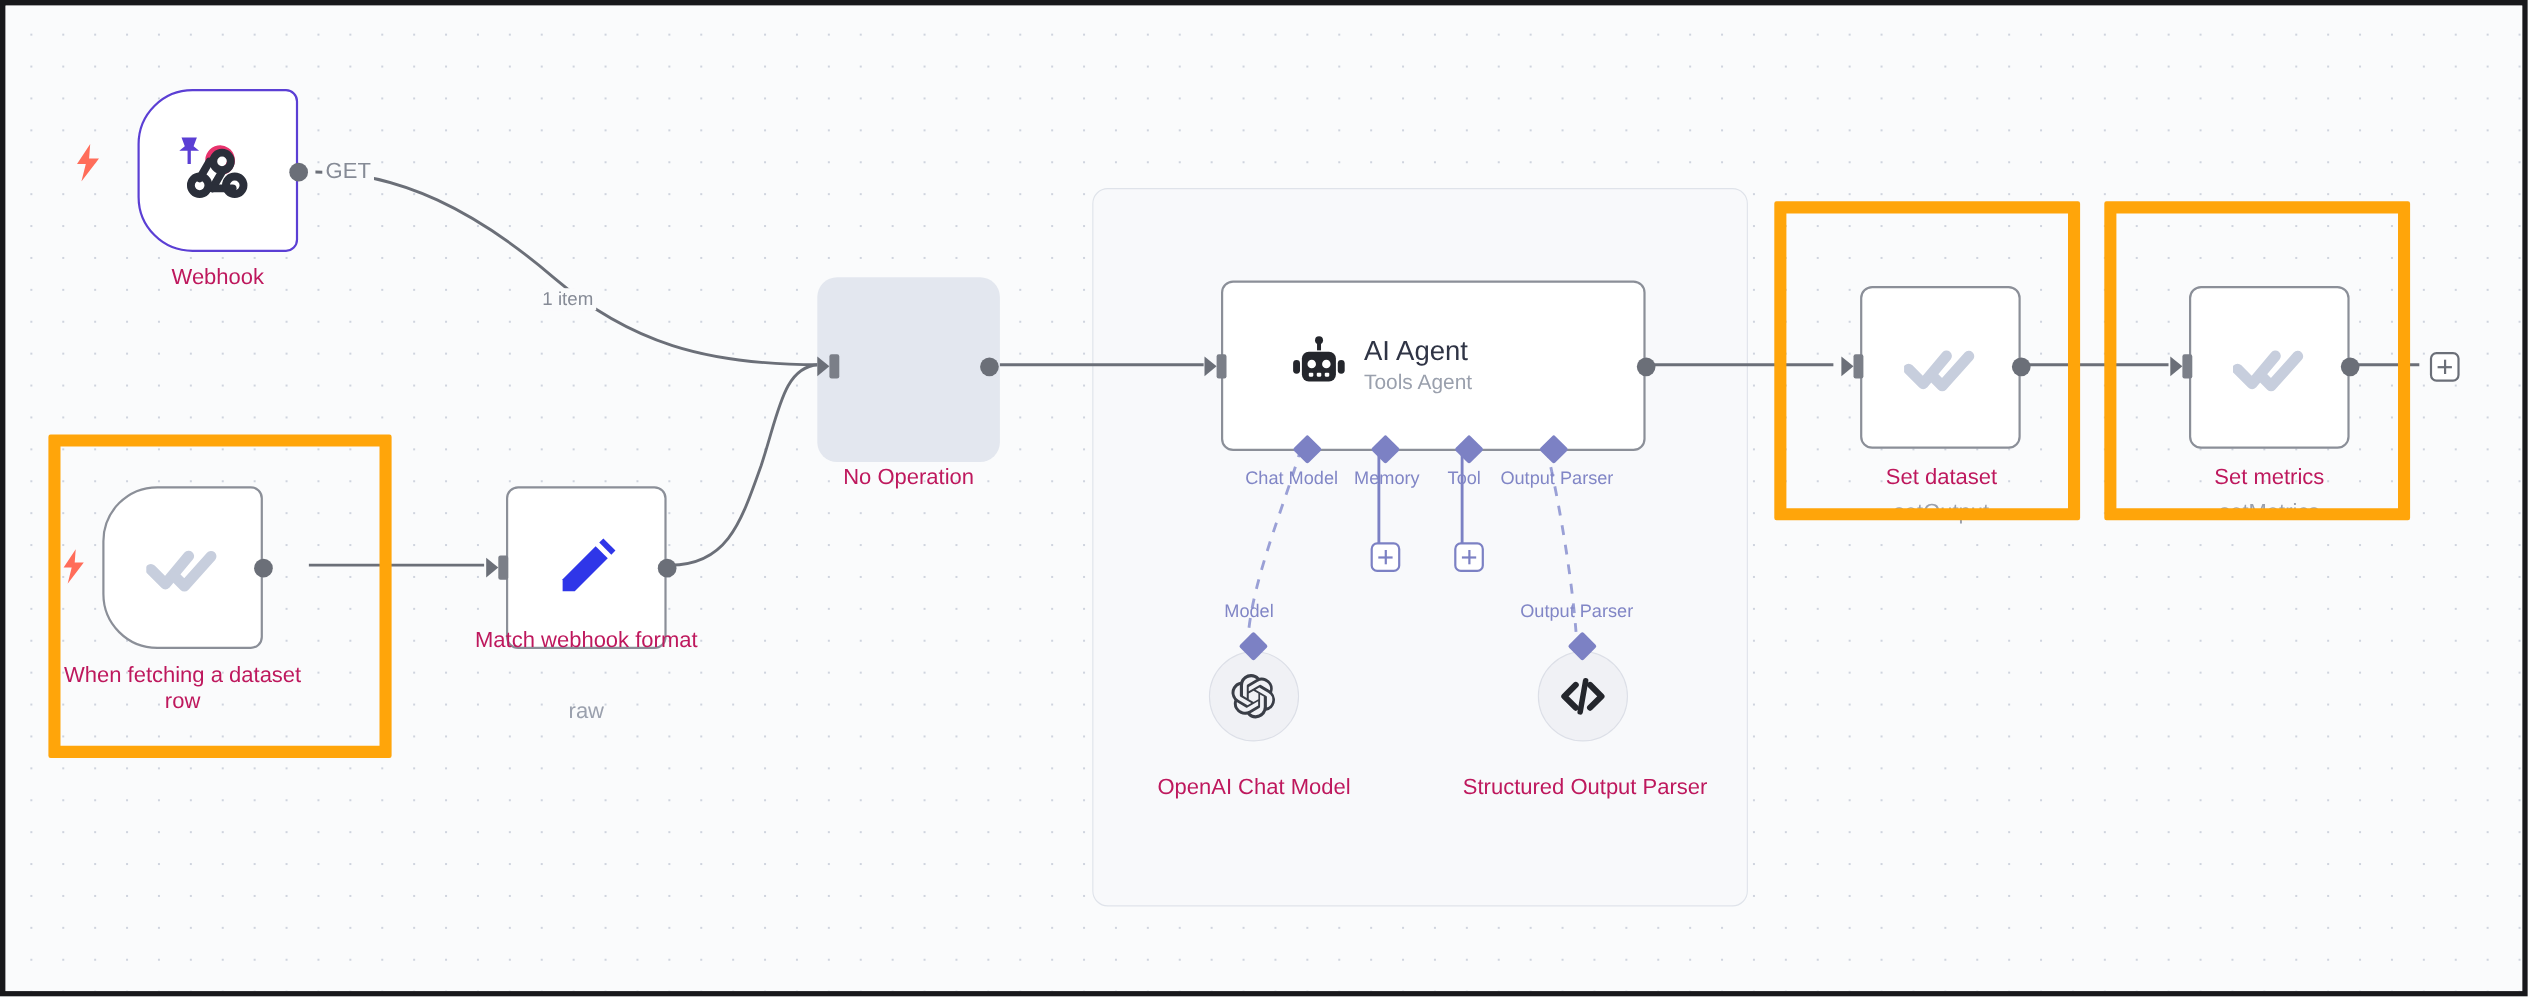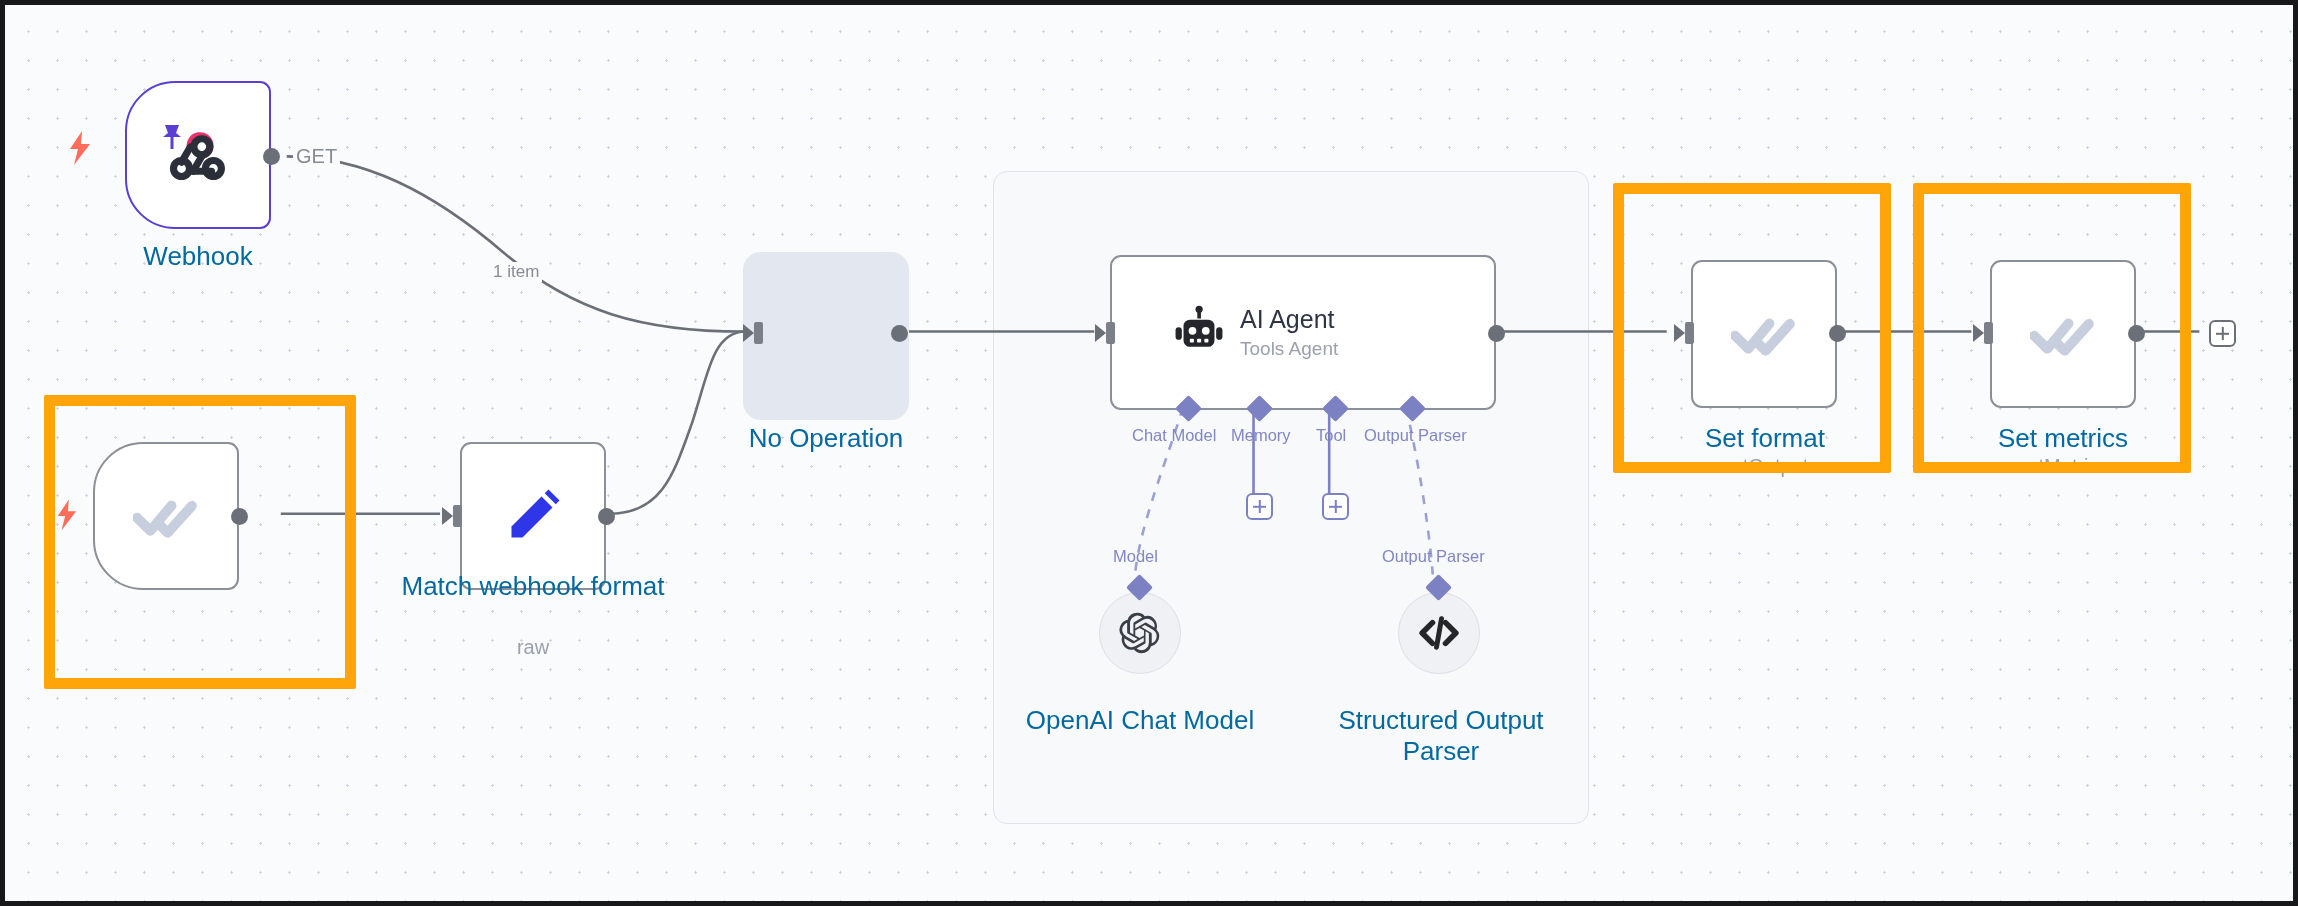--- a/index.html
+++ b/index.html
@@ -68,22 +68,22 @@
   }
   .node-selected-halo {
     position: absolute;
     background: #e3e7ef;
     border-radius: 18px;
     z-index: 4;
   }
   .node-caption {
     position: absolute;
     text-align: center;
-    font-size: 26px;
-    color: #0369a1;
+    font-size: 20px;
+    color: #be185d;
     line-height: 1.18;
     white-space: pre-line;
   }
   .node-subcaption {
     position: absolute;
     text-align: center;
     font-size: 20px;
     color: #9aa0ad;
     line-height: 1.15;
   }
@@ -243,20 +243,21 @@
         <path d="M14 0 L2 18 L10 18 L6 34 L22 13 L13 13 Z" fill="#ff6d5a"></path>
       </svg>
     </div>
     <div class="node trigger" style="left:88px; top:437px; width:146px; height:148px;">
       <svg class="icon-svg" width="66" height="66" viewBox="0 0 24 24">
         <path d="M1.5 12.6 L6.3 17.4 L14.0 8.2" fill="none" stroke="#c7cedd" stroke-width="3.6" stroke-linecap="round" stroke-linejoin="round"></path>
         <path d="M9.4 14.9 L12.6 18.1 L21.4 8.3" fill="none" stroke="#c7cedd" stroke-width="3.6" stroke-linecap="round" stroke-linejoin="round"></path>
       </svg>
     </div>
     <div class="port-out" style="left:226px; top:503px;"></div>
+    <div class="node-caption" style="left:38px; top:598px; width:246px;">When fetching a dataset row</div>
 
     <div class="port-in-arrow" style="left:437px; top:502px;"></div>
     <div class="port-in" style="left:448px; top:500px;"></div>
     <div class="node" style="left:455px; top:437px; width:146px; height:148px;">
       <svg class="icon-svg" width="60" height="60" viewBox="0 0 24 24">
         <path d="M3.4 20.6 L3.4 16.2 L15.4 4.2 L19.8 8.6 L7.8 20.6 Z" fill="#2f36e8"></path>
         <path d="M16.7 2.9 L18.2 1.4 L22.6 5.8 L21.1 7.3 Z" fill="#2f36e8"></path>
       </svg>
     </div>
     <div class="port-out" style="left:593px; top:503px;"></div>
@@ -325,21 +326,21 @@
 
     <div class="port-in-arrow" style="left:1669px; top:319px;"></div>
     <div class="port-in" style="left:1680px; top:317px;"></div>
     <div class="node" style="left:1686px; top:255px; width:146px; height:148px;">
       <svg class="icon-svg" width="66" height="66" viewBox="0 0 24 24">
         <path d="M1.5 12.6 L6.3 17.4 L14.0 8.2" fill="none" stroke="#c7cedd" stroke-width="3.6" stroke-linecap="round" stroke-linejoin="round"></path>
         <path d="M9.4 14.9 L12.6 18.1 L21.4 8.3" fill="none" stroke="#c7cedd" stroke-width="3.6" stroke-linecap="round" stroke-linejoin="round"></path>
       </svg>
     </div>
     <div class="port-out" style="left:1824px; top:320px;"></div>
-    <div class="node-caption" style="left:1640px; top:418px; width:240px;">Set format</div>
+    <div class="node-caption" style="left:1640px; top:418px; width:240px;">Set dataset</div>
     <div class="node-subcaption" style="left:1640px; top:450px; width:240px;">setOutput</div>
 
     <div class="port-in-arrow" style="left:1968px; top:319px;"></div>
     <div class="port-in" style="left:1979px; top:317px;"></div>
     <div class="node" style="left:1985px; top:255px; width:146px; height:148px;">
       <svg class="icon-svg" width="66" height="66" viewBox="0 0 24 24">
         <path d="M1.5 12.6 L6.3 17.4 L14.0 8.2" fill="none" stroke="#c7cedd" stroke-width="3.6" stroke-linecap="round" stroke-linejoin="round"></path>
         <path d="M9.4 14.9 L12.6 18.1 L21.4 8.3" fill="none" stroke="#c7cedd" stroke-width="3.6" stroke-linecap="round" stroke-linejoin="round"></path>
       </svg>
     </div>

